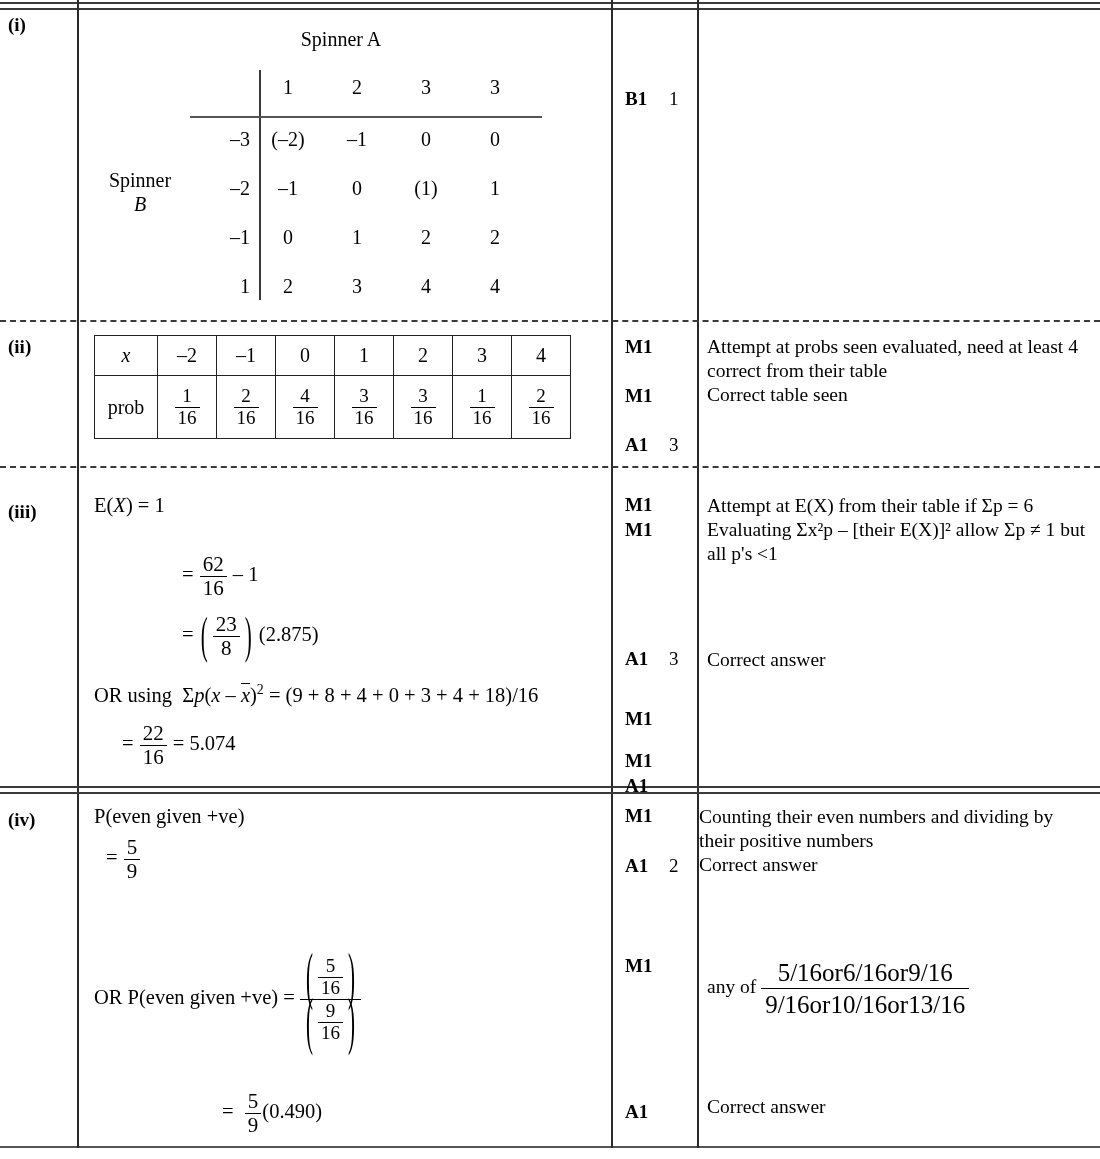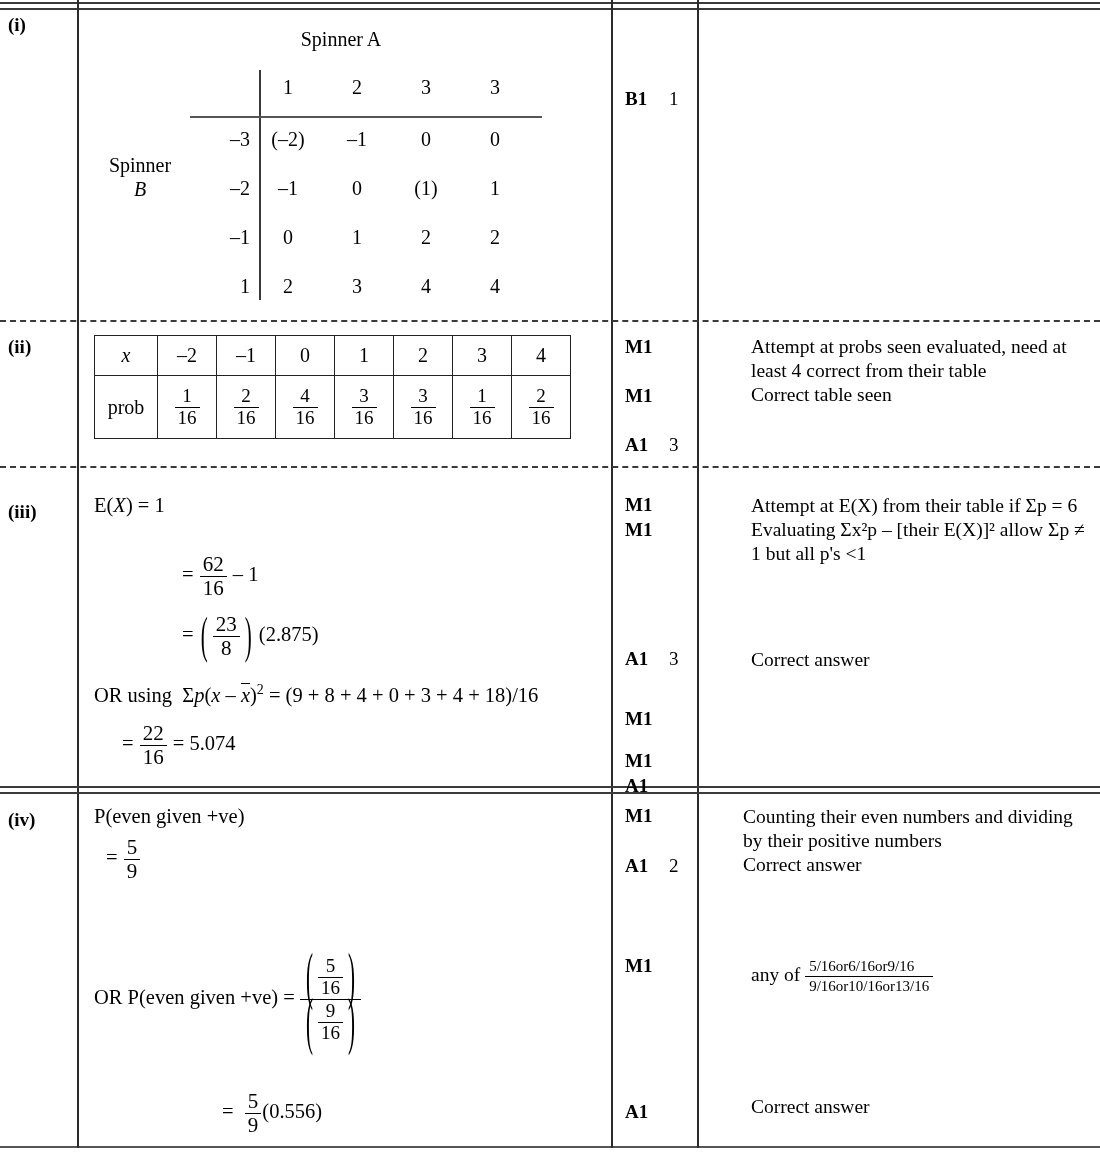--- a/index.html
+++ b/index.html
@@ -34,21 +34,20 @@
     left: 0;
     width: 1100px;
     height: 0;
     border-top: 2px dashed #3a3a3a;
   }
 
   
   .cell {
     position: absolute;
     box-sizing: border-box;
-    padding-left: 44px;
   }
   .label-col {
     font-weight: bold;
     font-size: 19px;
     padding-left: 8px;
     padding-top: 4px;
   }
   .marks-col {
     font-size: 19px;
   }
@@ -190,21 +189,22 @@
     vertical-align: middle;
     text-align: center;
     font-size: 20px;
   }
   .ff .top { display: block; padding: 1px 4px; }
   .ff .bot { display: block; padding: 1px 4px; border-top: 1.5px solid #000; }
 
   .textfrac {
     display: inline-block;
     vertical-align: middle;
-    font-size: 15px;
+    text-align: center;
+    font-size: 25px;
     line-height: 1.25;
   }
   .textfrac .tnum { display: block; padding: 0 4px; }
   .textfrac .tden { display: block; padding: 0 4px; border-top: 1.5px solid #000; }
 </style>
 </head>
 <body>
 
 <div id="sheet">
 
@@ -220,21 +220,21 @@
   <div class="dashed-sep" style="top:466px;"></div>
   <div class="rule h-rule" style="top:786px;"></div>
   <div class="rule h-rule" style="top:792px;"></div>
 
   <div class="cell label-col" style="left:0; top:10px; width:77px;">(i)</div>
 
   <div class="sp-title" style="left:261px; top:28px; width:160px; text-align:center;">
     <span>Spinner A</span>
   </div>
 
-  <div class="sp-sideLabel" style="left:85px; top:153px;">
+  <div class="sp-sideLabel" style="left:85px; top:168px;">
     <span>Spinner</span><br>
     <i>B</i>
   </div>
 
   <div class="sp-axis-v" style="left:259px; top:70px; height:230px;"></div>
   <div class="sp-axis-h" style="left:190px; top:116px; width:352px;"></div>
 
   <div class="sp-cellnum" style="left:256px; top:76px;">1</div>
   <div class="sp-cellnum" style="left:325px; top:76px;">2</div>
   <div class="sp-cellnum" style="left:394px; top:76px;">3</div>
@@ -453,21 +453,21 @@
         </span>
       </span>
     </span>
   </div>
 
   <div class="math" style="left:222px; top:1090px;">
     <span>=</span>&nbsp;
     <span class="frac big">
       <span class="num">5</span>
       <span class="den">9</span>
-    </span><span>(0.556)</span>
+    </span><span>(0.490)</span>
   </div>
 
   <div class="cell marks-col" style="left:611px; top:805px; width:86px;">
     <div class="mark-line" style="left:14px; top:0;">
       <span class="mark-code">M1</span><span class="mark-num"></span>
     </div>
     <div class="mark-line" style="left:14px; top:50px;">
       <span class="mark-code">A1</span><span class="mark-num">2</span>
     </div>
     <div class="mark-line" style="left:14px; top:150px;">

